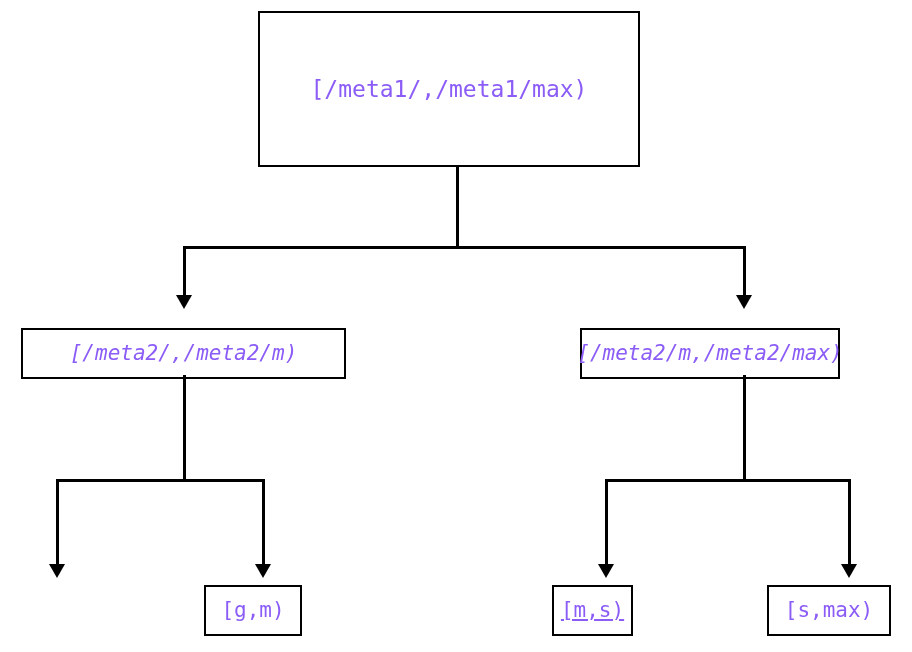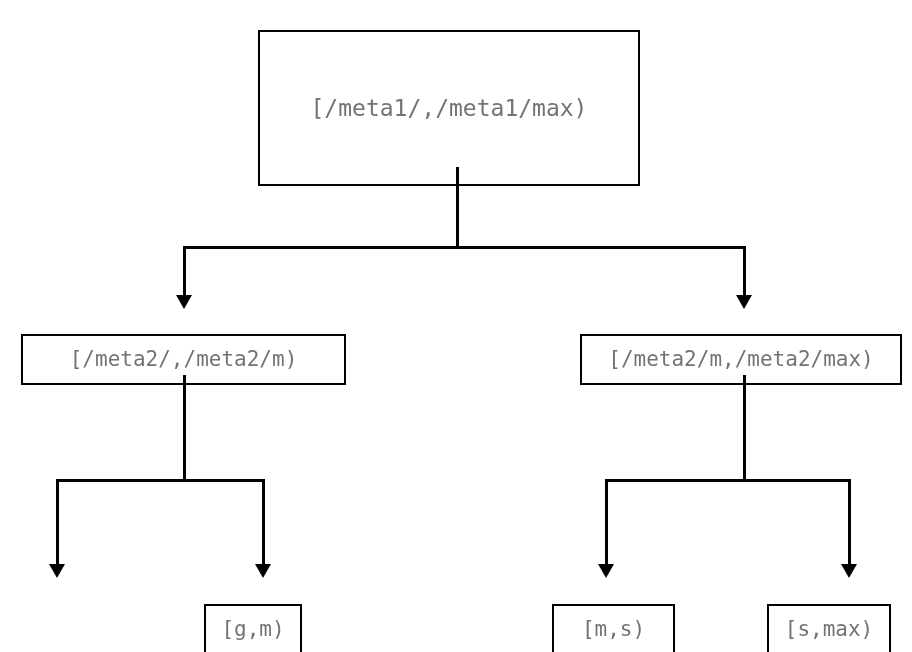--- a/index.html
+++ b/index.html
@@ -16,40 +16,39 @@
     font-family: "DejaVu Sans Mono", "Liberation Mono", monospace;
   }
   .node {
     position: absolute;
     box-sizing: border-box;
     border: 2px solid #000000;
     background: #ffffff;
     display: flex;
     align-items: center;
     justify-content: center;
-    color: #737373;
+    color: #8b5cf6;
     white-space: pre;
     letter-spacing: 0px;
-    margin-top: 19px;
   }
   .node-label {
     display: block;
     line-height: 1;
   }
   .node.root        { left: 258px; top: 11px;  width: 382px; height: 156px; }
   .node.root .node-label { font-size: 23px; }
-  .node.mid         { top: 315px; height: 51px; }
+  .node.mid         { top: 328px; height: 51px; font-style: italic; }
   .node.mid .node-label { font-size: 21px; }
   .node.mid-left    { left: 21px;  width: 325px; }
-  .node.mid-right   { left: 580px; width: 322px; }
+  .node.mid-right   { left: 580px; width: 260px; }
   .node.leaf        { top: 585px; height: 51px; }
   .node.leaf .node-label { font-size: 21px; }
   .node.leaf-1      { left: 7px;   width: 101px; }
   .node.leaf-2      { left: 204px; width: 98px;  }
-  .node.leaf-3      { left: 552px; width: 123px; }
+  .node.leaf-3      { left: 552px; width: 81px; text-decoration: underline; }
   .node.leaf-4      { left: 767px; width: 124px; }
 
   
   .edge-v {
     position: absolute;
     width: 3px;
     background: #000000;
   }
   .edge-h {
     position: absolute;

